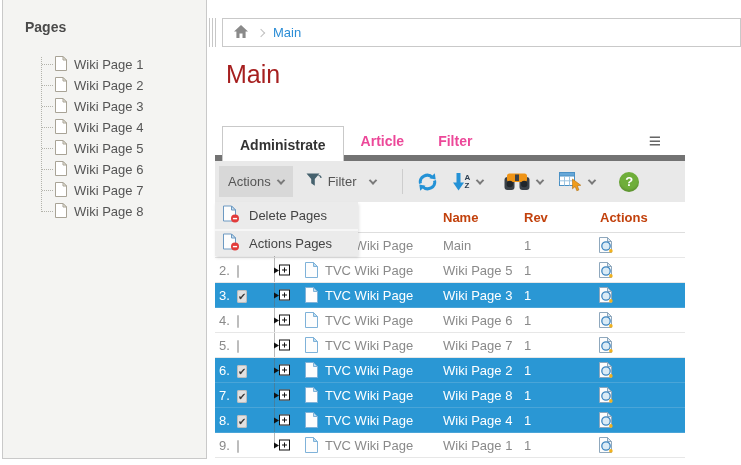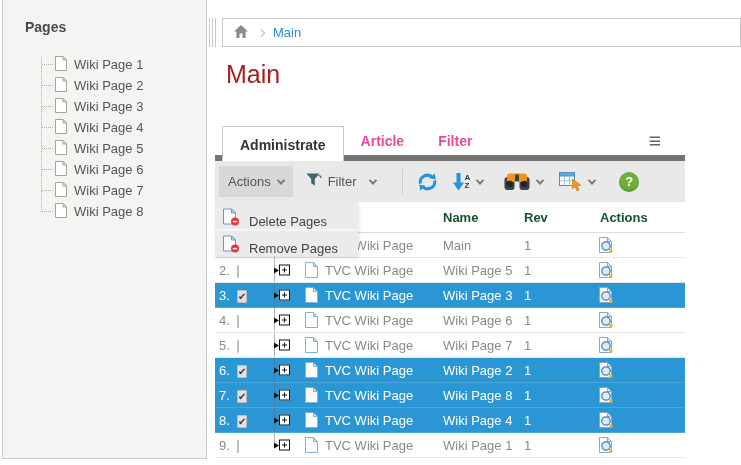--- a/index.html
+++ b/index.html
@@ -59,29 +59,29 @@
   .tb-ico { display:flex; align-items:center; cursor:pointer; margin-left:12px; }
   .sort-ltrs { display:flex; flex-direction:column; font-size:8px; font-weight:bold; color:#2c3e50;
                line-height:8px; margin-left:1px; }
   .help-circle { width:20px; height:20px; border-radius:50%; background:var(--help-green); color:#fff;
                  font-weight:bold; font-size:13px; display:flex; align-items:center; justify-content:center;
                  margin-left:24px; cursor:pointer; box-shadow:inset 0 -2px 2px rgba(0,0,0,.15); }
 
   
   .action-menu { position:absolute; left:215px; top:202px; width:143px; z-index:10; background:#ebebeb;
                  box-shadow:1px 2px 3px rgba(0,0,0,.12); }
-  .menu-item { height:27px; display:flex; align-items:flex-end; gap:9px; padding-left:7px;
+  .menu-item { height:27px; display:flex; align-items:center; gap:9px; padding-left:7px;
                color:#444; cursor:pointer; }
   .menu-item + .menu-item { border-top:2px solid #f6f6f6; }
 
   
   .grid { position:absolute; left:215px; top:203px; width:470px; }
   .grid-head, .grid-row { display:grid; grid-template-columns:22px 25px 43px 20px 118px 81px 74px 1fr;
                           align-items:center; }
-  .grid-head { height:30px; font-weight:bold; color:#14532d; border-bottom:1px solid #dedede; background:#fff; }
+  .grid-head { height:30px; font-weight:bold; color:#c2410c; border-bottom:1px solid #dedede; background:#fff; }
   .grid-row { height:25px; color:#8a8a8a; border-bottom:1px solid #e7e7e7; background:#fff; }
   .grid-row.selected { background:var(--sel); color:#fff; border-bottom-color:#4aa5d8; }
   .c-num { padding-left:4px; }
   .cb { width:13px; height:13px; background:#e1e1e1; border:1px solid #bdbdbd; border-radius:2px;
         font-size:10px; line-height:11px; text-align:center; color:#3a3a3a; cursor:pointer; }
   .cb.checked::after { content:"\2714"; }
   .c-tree { position:relative; height:100%; }
   .c-tree .vline { position:absolute; left:12px; top:0; bottom:0; width:1px; background:rgba(100,100,100,.45); }
   .grid-row.last .c-tree .vline { bottom:50%; }
   .expand { position:absolute; left:12px; top:50%; transform:translateY(-50%);
@@ -552,17 +552,17 @@
   </div>
       <div class="menu-item">
     <span>
       <svg width="18" height="18" viewBox="0 0 18 18">
         <path d="M1.5 1 h8 l4 4 v11 h-12 z" fill="#fdfdfd" stroke="#6c99c2"></path>
         <path d="M9.5 1 l4 4 h-4 z" fill="#cfe4f2" stroke="#6c99c2"></path>
         <circle cx="13" cy="13.5" r="4" fill="#e23b3b"></circle>
         <rect x="10.9" y="12.9" width="4.2" height="1.4" fill="#fff"></rect>
       </svg>
     </span>
-    <span>Remove Pages</span>
+    <span>Actions Pages</span>
   </div>
     </div>
 
 </div>
 
 </body></html>

